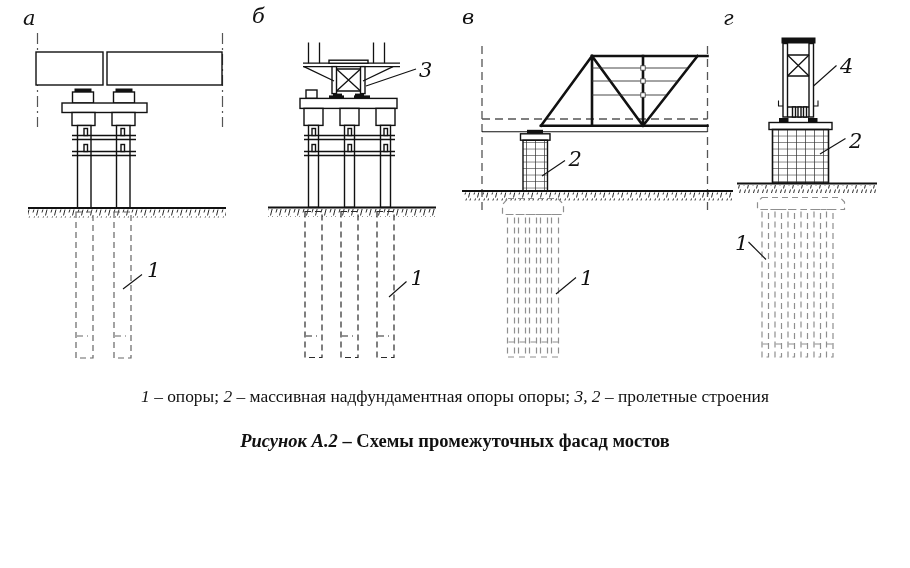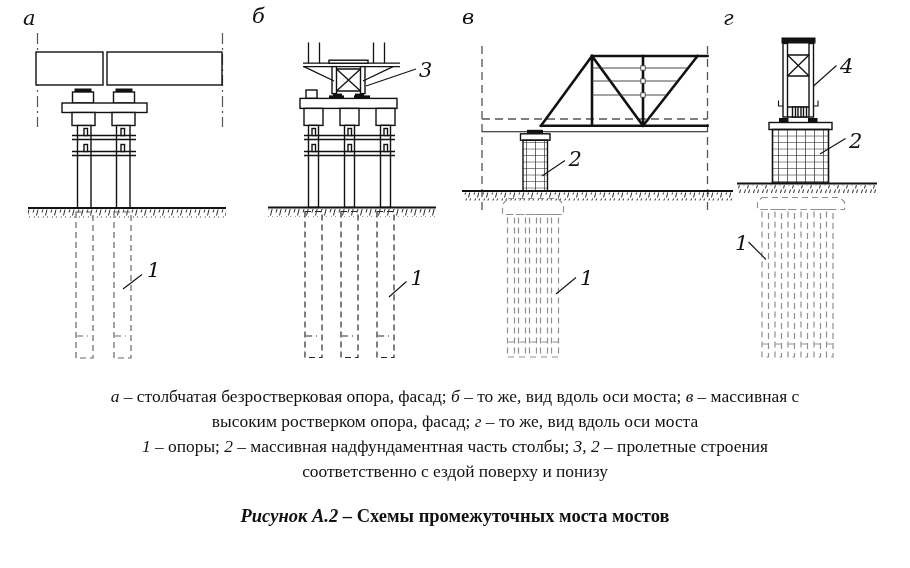--- a/index.html
+++ b/index.html
@@ -219,18 +219,17 @@
       <path class="pile-g" d="M762.5 344 H768 M775.5 344 H781 M788.5 344 H794 M801.5 344 H807 M814.5 344 H820 M827 344 H832.5"></path>
     </g>
     <g>
       <text class="lbl" x="735" y="250">1</text>
       <path class="k1" d="M748.5 242 L766 259.5"></path>
     </g>
   </g>
 </svg>
 
 <div class="caption">
-  <p><i>а</i><span> – столбчатая безростверковая опора, фасад; </span><i>б</i><span> – то же, вид вдоль оси моста; </span><i>в</i><span> – массивная с</span><br><span>высоким ростверком опора, фасад; </span><i>г</i><span> – то же, вид вдоль оси моста</span></p>
-  <p><i>1</i><span> – опоры; </span><i>2</i><span> – массивная надфундаментная часть столбы; </span><i>3, 2</i><span> – пролетные строения</span><br><span>соответственно с ездой поверху и понизу</span></p>
-  <p class="fig-title"><i>Рисунок А.2</i><span> – Схемы промежуточных моста мостов</span></p>
+  <p><i>1</i><span> – опоры; </span><i>2</i><span> – массивная надфундаментная опоры опоры; </span><i>3, 2</i><span> – пролетные строения</span><br></p>
+  <p class="fig-title"><i>Рисунок А.2</i><span> – Схемы промежуточных фасад мостов</span></p>
 </div>
 
 </div>
 
 </body></html>

